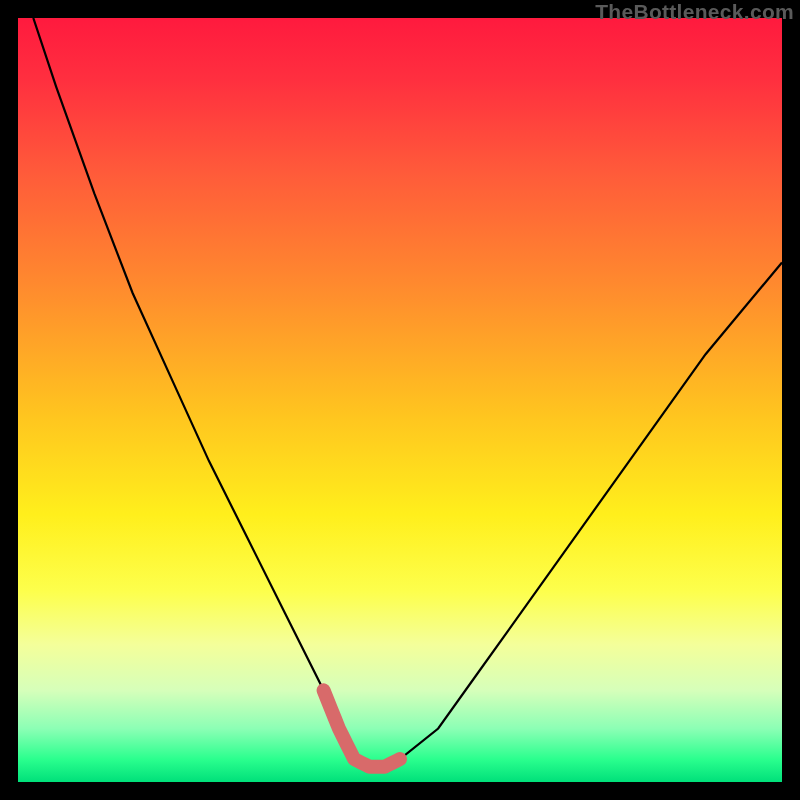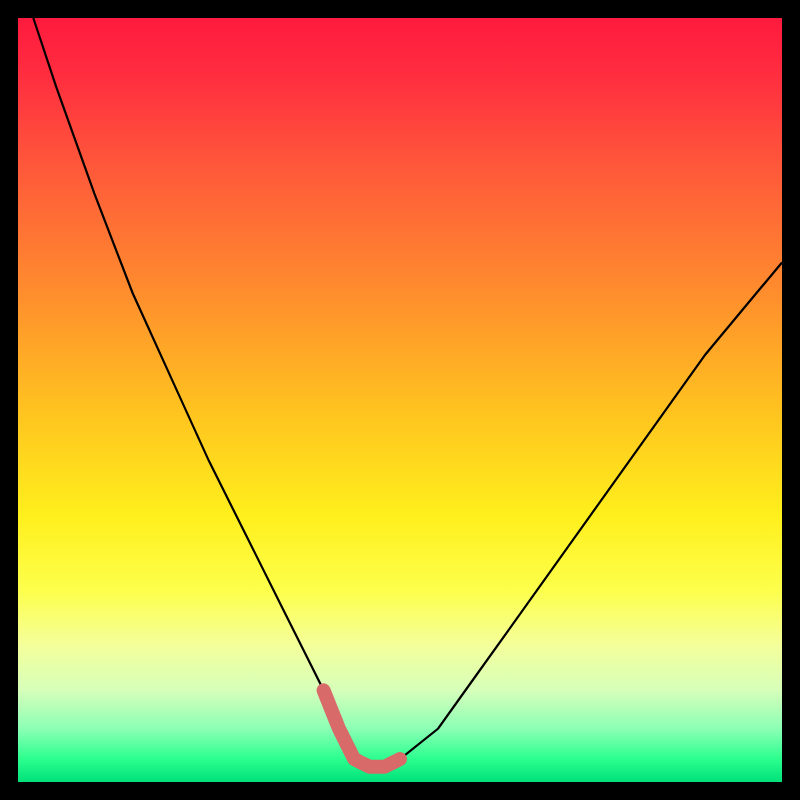--- a/index.html
+++ b/index.html
@@ -51,13 +51,14 @@
 </head>
 <body>
 
 <div class="frame">
   <div class="plot-area">
     <svg class="curves" viewBox="0 0 764 764" preserveAspectRatio="none">
       <path fill="none" stroke="#000" stroke-width="2.2" d="M15.3 0.0 L38.2 68.8 L76.4 175.7 L114.6 275.0 L152.8 359.1 L191.0 443.1 L229.2 519.5 L267.4 595.9 L305.6 672.3 L320.9 710.5 L336.2 741.1 L351.4 748.7 L366.7 748.7 L382.0 741.1 L420.2 710.5 L458.4 657.0 L496.6 603.6 L534.8 550.1 L573.0 496.6 L611.2 443.1 L649.4 389.6 L687.6 336.2 L725.8 290.3 L764.0 244.5"></path>
       <path fill="none" stroke="#d86a6a" stroke-width="14" stroke-linecap="round" stroke-linejoin="round" d="M305.6 672.3 L309.4 681.9 L313.2 691.4 L317.1 701.0 L320.9 710.5 L324.7 718.2 L328.5 725.8 L332.3 733.4 L336.2 741.1 L340.0 743.0 L343.8 744.9 L347.6 746.8 L351.4 748.7 L355.3 748.7 L359.1 748.7 L362.9 748.7 L366.7 748.7 L370.5 746.8 L374.4 744.9 L378.2 743.0 L382.0 741.1"></path>
     </svg>
   </div>
+  <div class="watermark">TheBottleneck.com</div>
 </div>
 
 </body></html>

